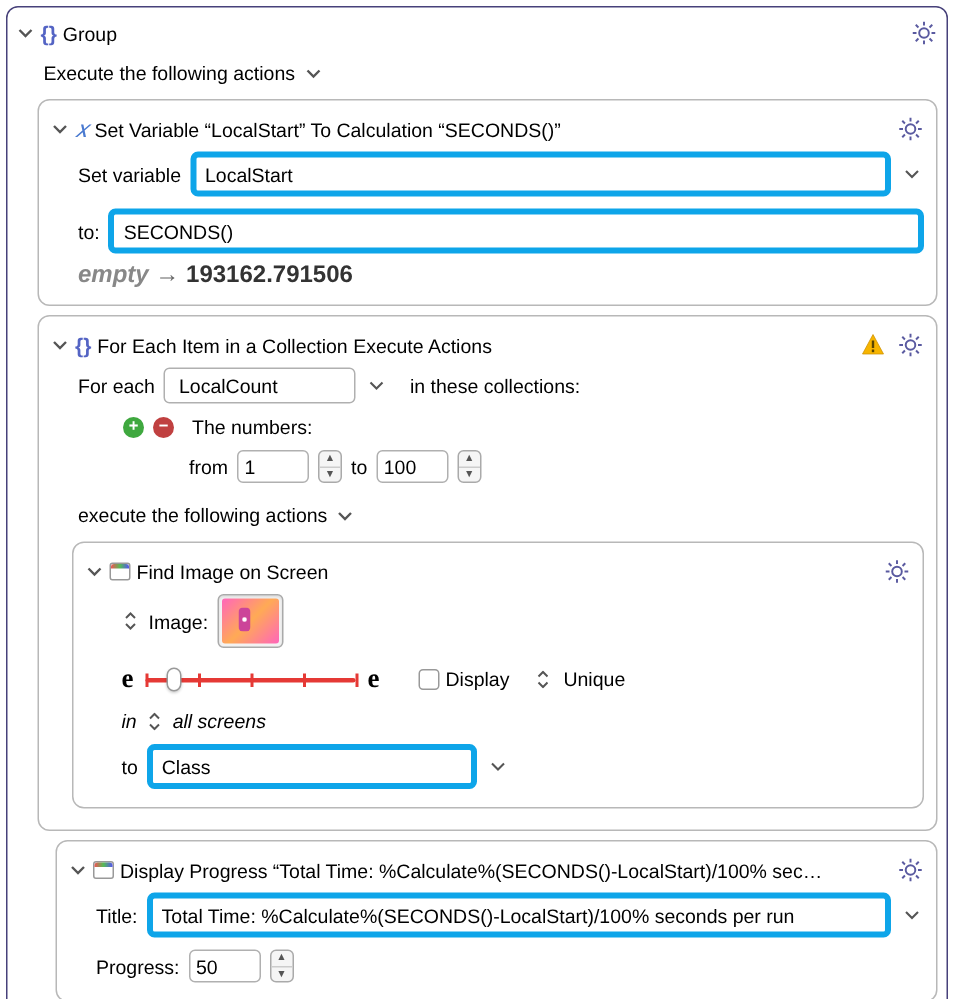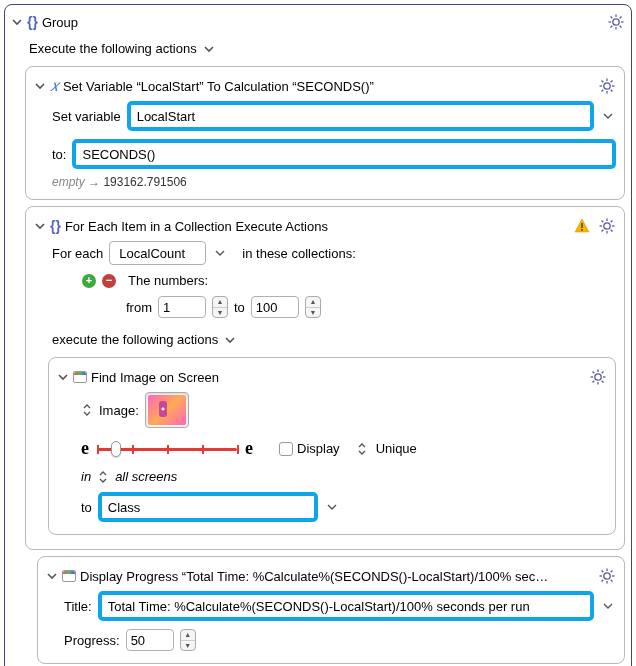--- a/index.html
+++ b/index.html
@@ -119,21 +119,22 @@
     width: 16px;
     display: inline-flex;
     align-items: center;
     justify-content: center;
     cursor: pointer;
   }
   .empty-line {
     padding: 2px 0 2px 18px;
     font-style: italic;
     color: #888;
-    font-size: 12px;
+    font-size: 16px;
+    font-weight: bold;
   }
   .empty-line .arrow { color: #666; }
   .empty-line .val { font-style: normal; color: #333; }
   .stepper {
     width: 16px;
     height: 22px;
     border: 1px solid #aaa;
     border-radius: 4px;
     display: inline-flex;
     flex-direction: column;
@@ -211,21 +212,21 @@
     background: radial-gradient(circle, #fff 1px, transparent 2px),
                 linear-gradient(#c49, #c49);
     border-radius:3px;
   }
   .select-like {
     display:flex; align-items:center; gap:4px;
     border:1px solid #b0b0b0; border-radius:4px;
     padding:2px 4px; background:#fff;
     cursor:pointer;
   }
-  .field-short { width:97px; }
+  .field-short { width:128px; }
   .warn svg { width:16px; height:16px; }
 </style>
 </head>
 <body>
 
 <div class="panel">
   <div class="header-row">
     <span class="disclose">
       <svg viewBox="0 0 10 10">
           <path d="M1 3 L5 7 L9 3" fill="none" stroke="#555" stroke-width="1.6"></path>

